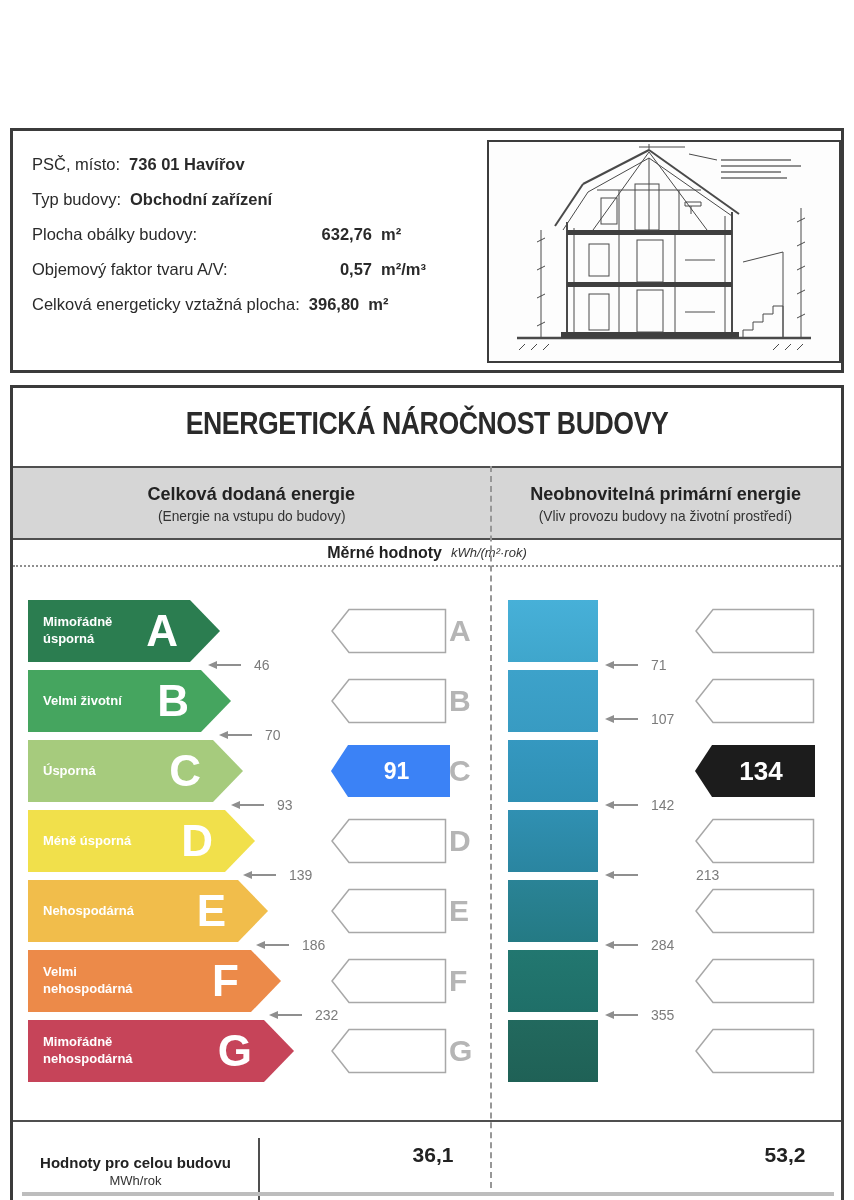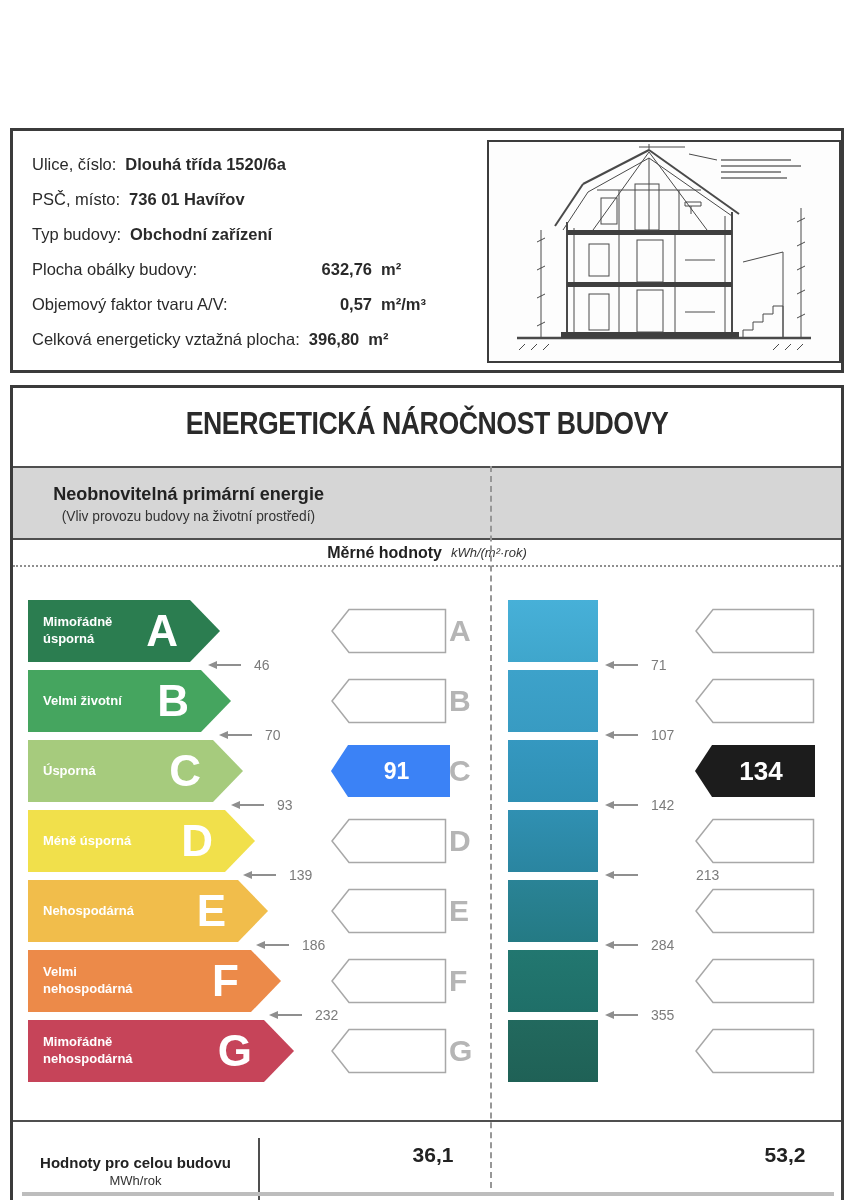--- a/index.html
+++ b/index.html
@@ -75,24 +75,20 @@
 </style>
 </head>
 <body>
 
 <div class="page">
 
 
   <div class="box" id="building-box">
     <div id="building-rows">
         <div class="b-row">
-          <span class="b-label">Ulice, číslo:</span>
-          <span class="b-val">Dlouhá třída 1520/6a</span>
-        </div>
-        <div class="b-row">
           <span class="b-label">PSČ, místo:</span>
           <span class="b-val">736 01 Havířov</span>
         </div>
         <div class="b-row">
           <span class="b-label">Typ budovy:</span>
           <span class="b-val">Obchodní zařízení</span>
         </div>
         <div class="b-row tab">
           <span class="b-label">Plocha obálky budovy:</span>
           <span class="b-val">632,76</span>
@@ -188,20 +184,24 @@
           <line x1="200" y1="12" x2="228" y2="18"></line>
         </g>
       </svg>
     </div>
   </div>
 
   <div class="box" id="chart-box">
     <div class="chart-title">ENERGETICKÁ NÁROČNOST BUDOVY</div>
 
     <div id="col-header">
+      <div class="col-cell left">
+        <div class="col-title">Celková dodaná energie</div>
+        <div class="col-sub">(Energie na vstupu do budovy)</div>
+      </div>
       <div class="col-cell right">
         <div class="col-title">Neobnovitelná primární energie</div>
         <div class="col-sub">(Vliv provozu budovy na životní prostředí)</div>
       </div>
     </div>
 
     <div id="merne-row">
       <span class="merne-label">Měrné hodnoty</span>
       <span class="merne-unit">kWh/(m²·rok)</span>
     </div>
@@ -236,21 +236,21 @@
         </div>
         <div class="tm" style="left: 206px; top: 338px;">
           <span class="tm-line"></span>
           <span class="tm-num">70</span>
         </div>
         <div class="warrow" style="left: 318px; top: 290px; width: 116px;"><svg width="116" height="46" viewBox="0 0 116 46">
             <polygon points="1,23 18,1.5 114.5,1.5 114.5,44.5 18,44.5" fill="#ffffff" stroke="#a8a8a8" stroke-width="1.5"></polygon>
           </svg></div>
         <div class="gletter" style="left: 436px; top: 282px; height: 62px; line-height: 62px;">B</div>
         <div class="bluebar" style="left: 495px; top: 282px; background: linear-gradient(rgb(61, 162, 202), rgb(56, 155, 194));"></div>
-        <div class="tm" style="left: 592px; top: 338px;">
+        <div class="tm" style="left: 592px; top: 322px;">
           <span class="tm-line"></span>
           <span class="tm-num">107</span>
         </div>
         <div class="warrow" style="left: 682px; top: 290px; width: 120px;"><svg width="120" height="46" viewBox="0 0 120 46">
             <polygon points="1,23 18,1.5 118.5,1.5 118.5,44.5 18,44.5" fill="#ffffff" stroke="#a8a8a8" stroke-width="1.5"></polygon>
           </svg></div>
         <div class="cls-arrow" style="left: 15px; top: 352px; width: 215px; background: rgb(166, 203, 125);">
           <span class="cls-label">Úsporná</span>
           <span class="cls-letter">C</span>
         </div>

